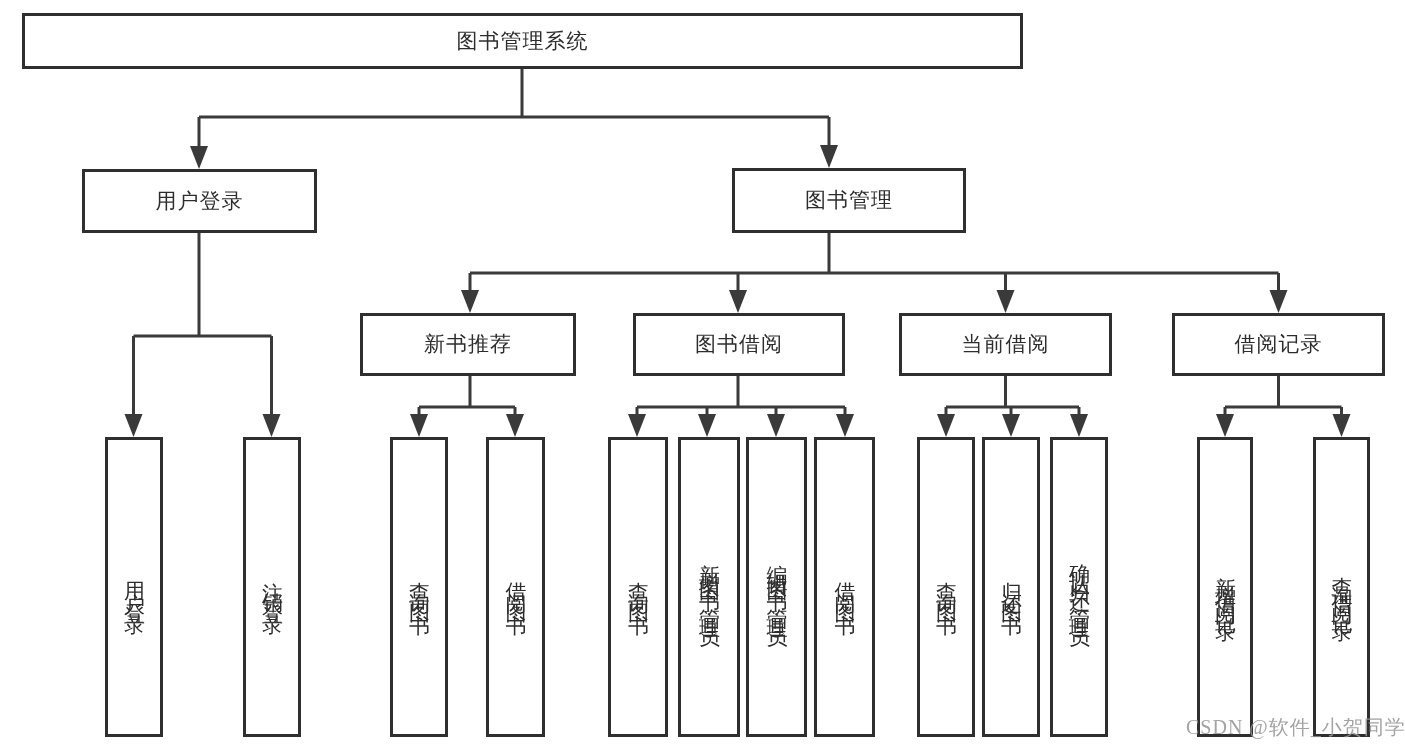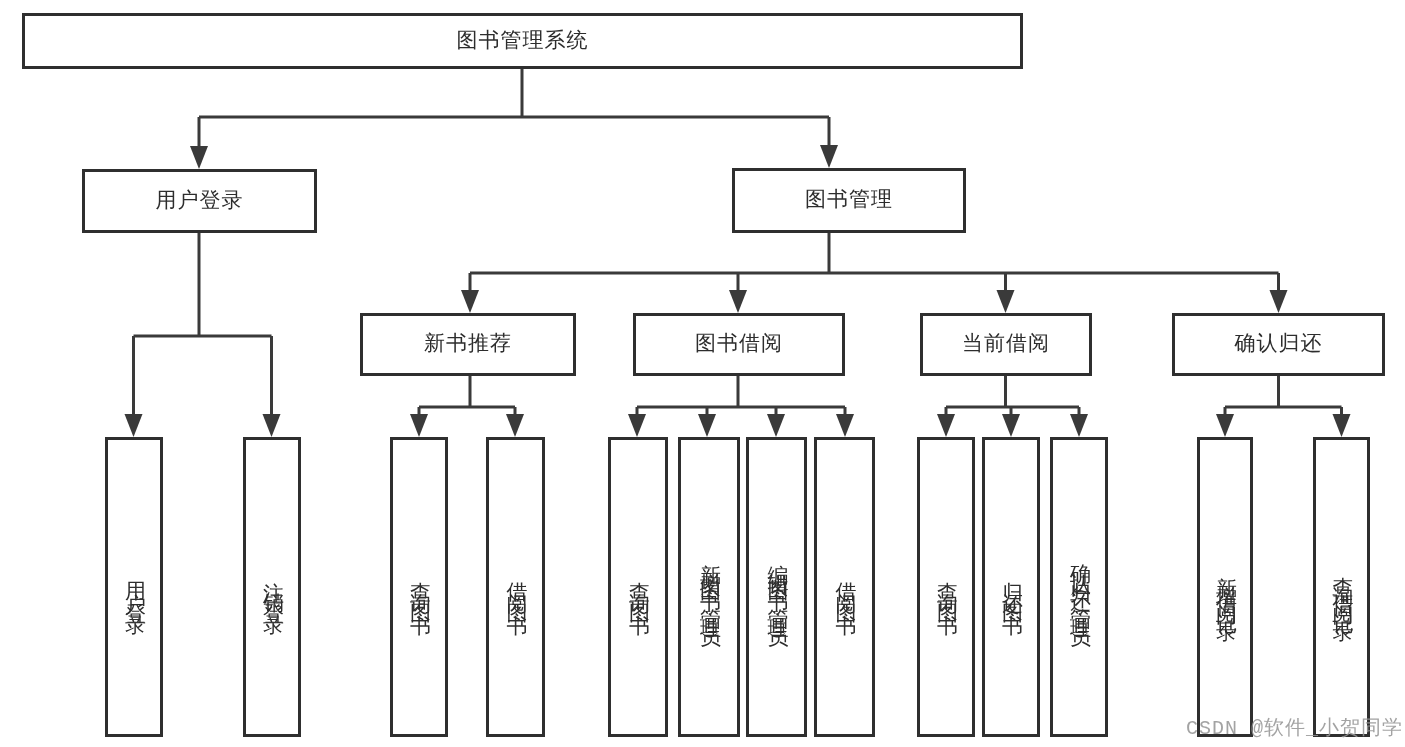--- a/index.html
+++ b/index.html
@@ -1,21 +1,21 @@
 <!DOCTYPE html>
 <html><head>
 <meta charset="utf-8">
 <style>
   html, body { margin: 0; padding: 0; background: #ffffff; }
   .canvas {
     position: relative;
     width: 1405px;
     height: 747px;
     background: #ffffff;
-    font-family: Liberation Mono, monospace;
+    font-family: Liberation Serif, serif;
     overflow: hidden;
   }
   .connector-layer {
     position: absolute;
     left: 0; top: 0;
     width: 1405px; height: 747px;
     pointer-events: none;
   }
   .box {
     position: absolute;
@@ -98,22 +98,22 @@
     </g>
   </svg>
 
   <div class="box h-label" style="left:22px; top:13px; width:1001px; height:56px;">图书管理系统</div>
 
   <div class="box h-label" style="left:82px; top:169px; width:235px; height:64px;">用户登录</div>
   <div class="box h-label" style="left:732px; top:168px; width:234px; height:65px;">图书管理</div>
 
   <div class="box h-label" style="left:360px; top:313px; width:216px; height:63px;">新书推荐</div>
   <div class="box h-label" style="left:633px; top:313px; width:212px; height:63px;">图书借阅</div>
-  <div class="box h-label" style="left:920px; top:313px; width:172px; height:63px;">当前借阅</div>
-  <div class="box h-label" style="left:1172px; top:313px; width:213px; height:63px;">确认归还</div>
+  <div class="box h-label" style="left:899px; top:313px; width:213px; height:63px;">当前借阅</div>
+  <div class="box h-label" style="left:1172px; top:313px; width:213px; height:63px;">借阅记录</div>
 
   <div class="box v-label" style="left:105px; top:437px; width:58px; height:300px;">用户登录</div>
   <div class="box v-label" style="left:243px; top:437px; width:58px; height:300px;">注销登录</div>
 
   <div class="box v-label" style="left:390px; top:437px; width:58px; height:300px;">查询图书</div>
   <div class="box v-label" style="left:486px; top:437px; width:59px; height:300px;">借阅图书</div>
 
   <div class="box v-label" style="left:608px; top:437px; width:60px; height:300px;">查询图书</div>
   <div class="box v-label long" style="left:678px; top:437px; width:62px; height:300px;">新增图书（管理员）</div>
   <div class="box v-label long" style="left:746px; top:437px; width:61px; height:300px;">编辑图书（管理员）</div>

